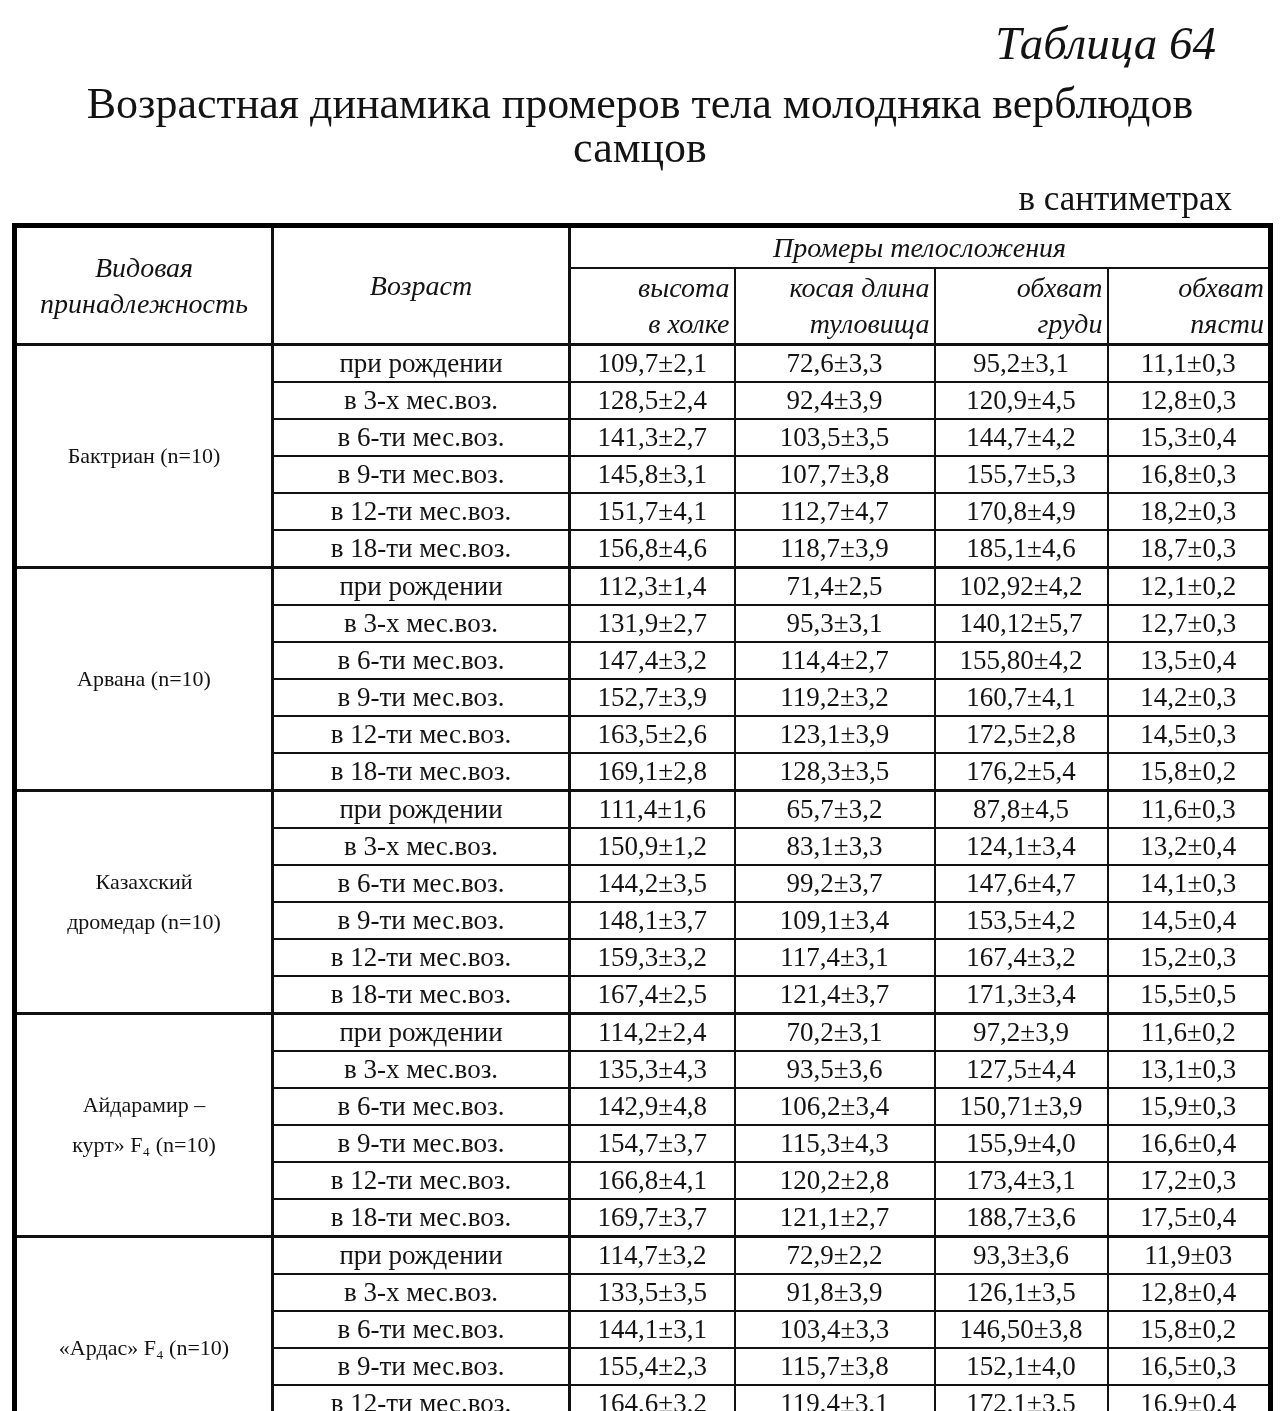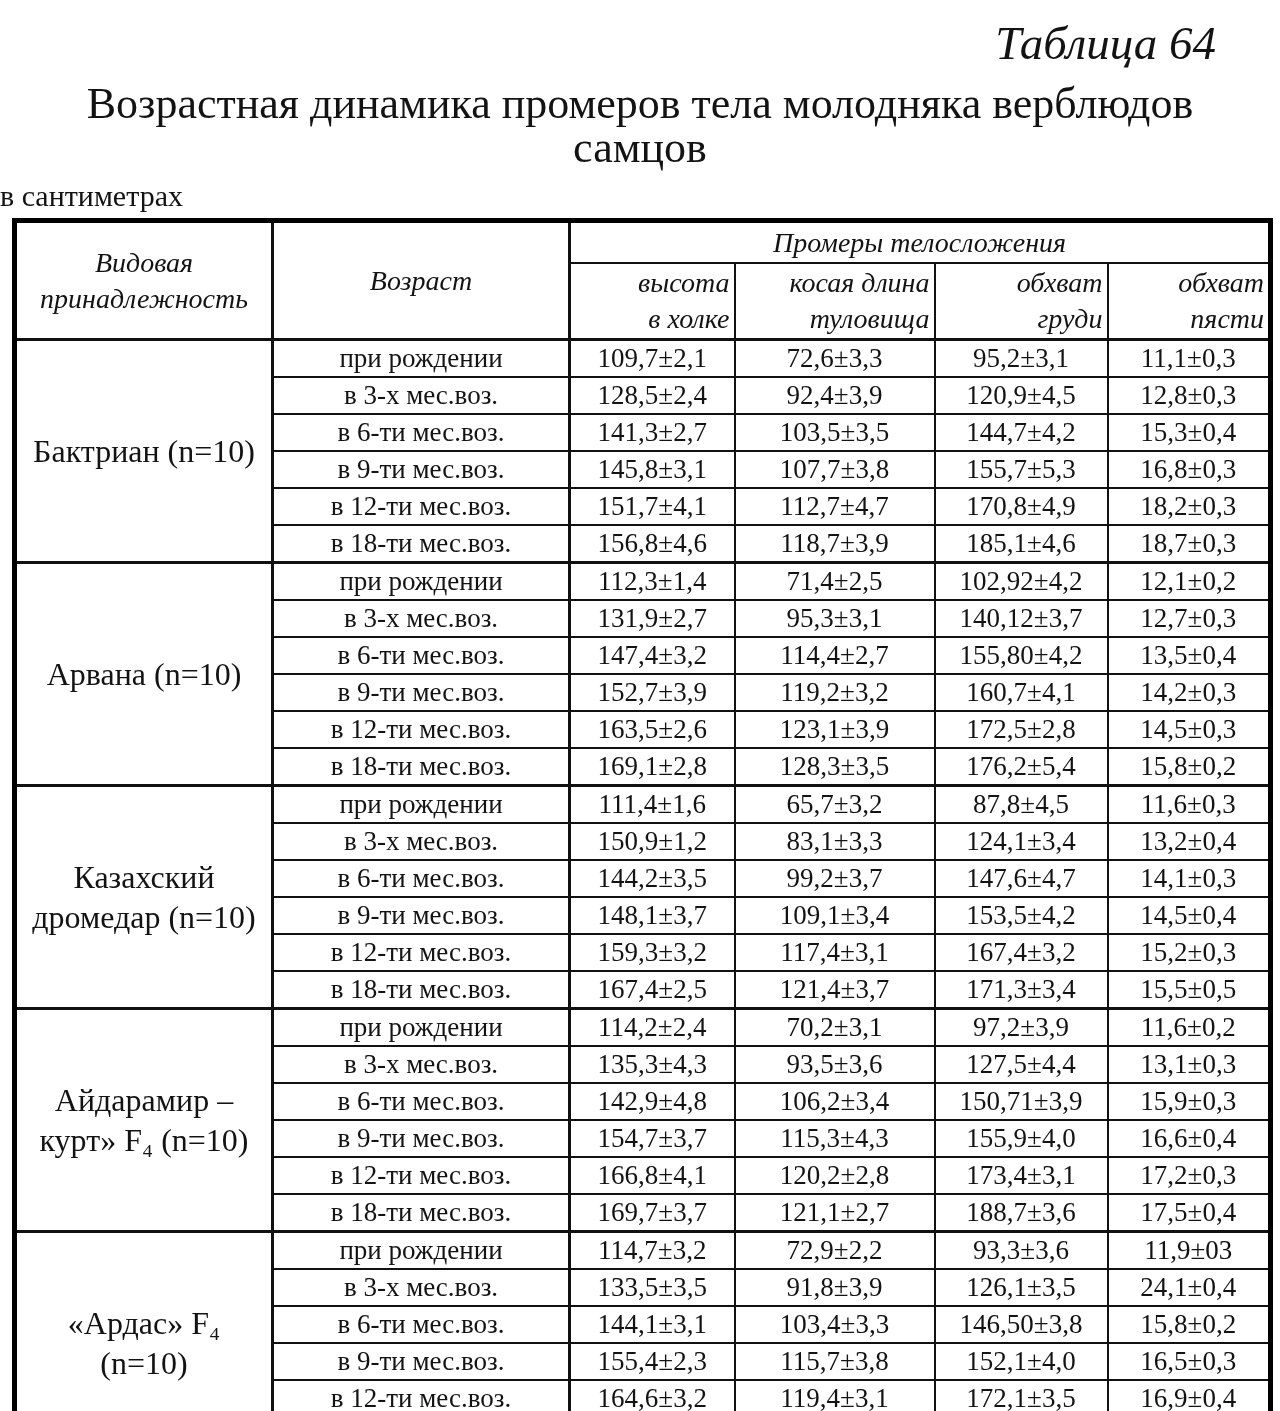--- a/index.html
+++ b/index.html
@@ -23,23 +23,23 @@
   }
   .doc-title {
     margin-top: 15px;
     text-align: center;
     font-size: 44px;
     line-height: 1.0;
     padding: 0 60px;
   }
   .units-note {
     margin-top: 11px;
-    text-align: left;
-    padding-right: 64px;
-    font-size: 30px;
+    text-align: right;
+    padding-right: 48px;
+    font-size: 35px;
     line-height: 1.0;
   }
 
   table.data {
     margin: 7px 12px 0 12px;
     width: 1256px;
     border-collapse: collapse;
     table-layout: fixed;
     border: 5px solid #000000;
   }
@@ -71,21 +71,21 @@
   thead th.span-head { border-bottom: 2px solid #111; }
   thead tr.h2 th { border-bottom: 3px solid #111; }
   th.rowspan-head { border-bottom: 3px solid #111; }
 
   
   .b-right-thick { border-right: 3px solid #111 !important; }
 
   
   tbody td { font-size: 27px; height: 35px; line-height: 1.05; }
   tbody td.species {
-    font-size: 32px;
+    font-size: 22px;
     white-space: pre-line;
     line-height: 40px;
   }
   tbody tr.group-start td { border-top: 3px solid #111; }
 </style>
 </head>
 <body>
 
 <div class="page">
 
@@ -171,21 +171,21 @@
         <td class="age b-right-thick">при рождении</td>
         <td>112,3±1,4</td>
         <td>71,4±2,5</td>
         <td>102,92±4,2</td>
         <td>12,1±0,2</td>
       </tr>
       <tr>
         <td class="age b-right-thick">в 3-х мес.воз.</td>
         <td>131,9±2,7</td>
         <td>95,3±3,1</td>
-        <td>140,12±3,7</td>
+        <td>140,12±5,7</td>
         <td>12,7±0,3</td>
       </tr>
       <tr>
         <td class="age b-right-thick">в 6-ти мес.воз.</td>
         <td>147,4±3,2</td>
         <td>114,4±2,7</td>
         <td>155,80±4,2</td>
         <td>13,5±0,4</td>
       </tr>
       <tr>
@@ -306,21 +306,21 @@
         <td>114,7±3,2</td>
         <td>72,9±2,2</td>
         <td>93,3±3,6</td>
         <td>11,9±03</td>
       </tr>
       <tr>
         <td class="age b-right-thick">в 3-х мес.воз.</td>
         <td>133,5±3,5</td>
         <td>91,8±3,9</td>
         <td>126,1±3,5</td>
-        <td>24,1±0,4</td>
+        <td>12,8±0,4</td>
       </tr>
       <tr>
         <td class="age b-right-thick">в 6-ти мес.воз.</td>
         <td>144,1±3,1</td>
         <td>103,4±3,3</td>
         <td>146,50±3,8</td>
         <td>15,8±0,2</td>
       </tr>
       <tr>
         <td class="age b-right-thick">в 9-ти мес.воз.</td>

